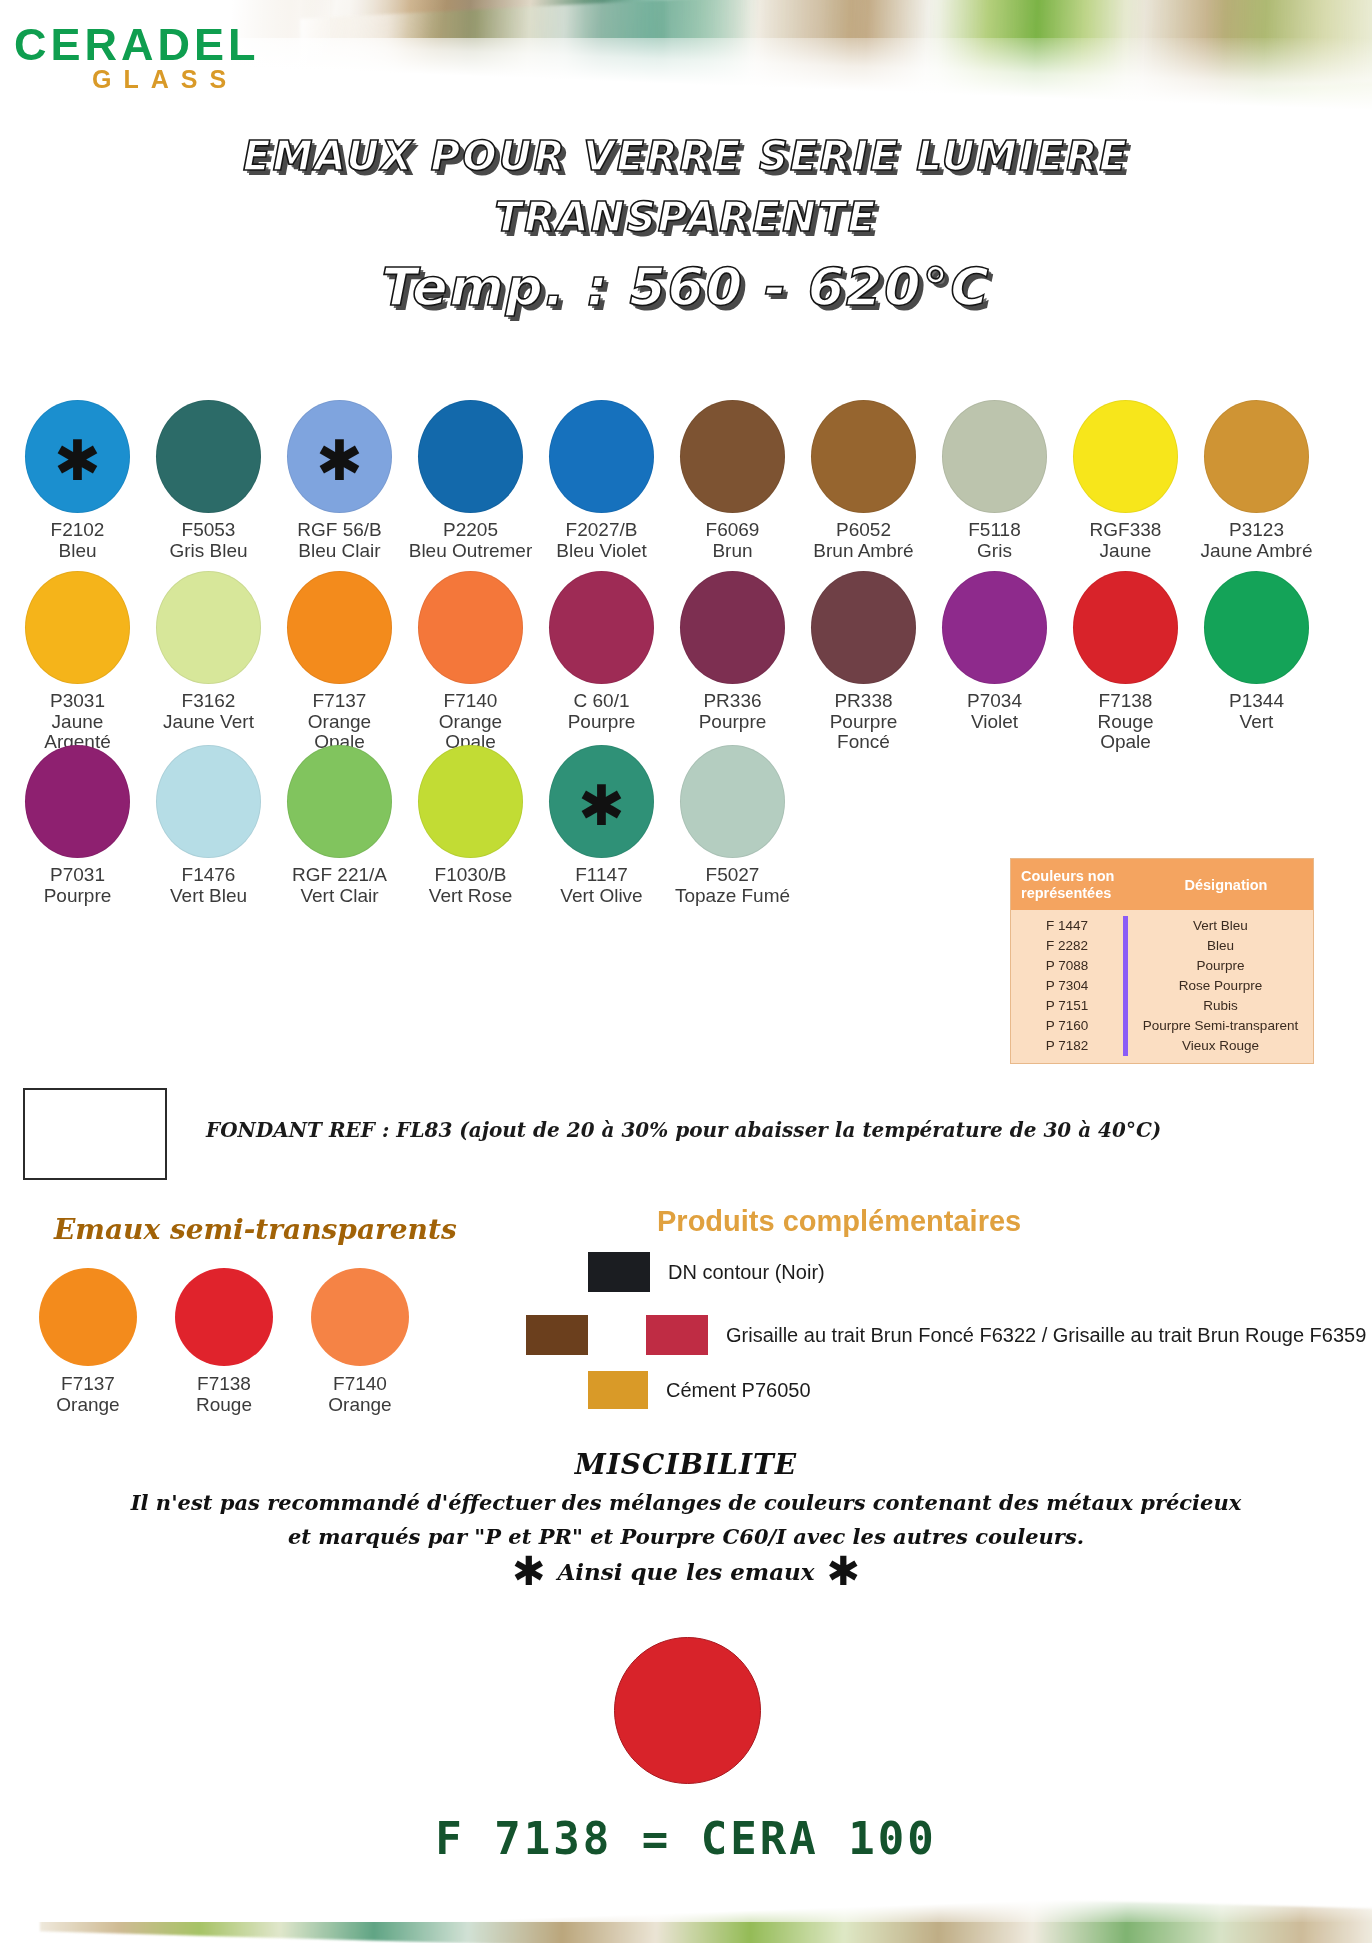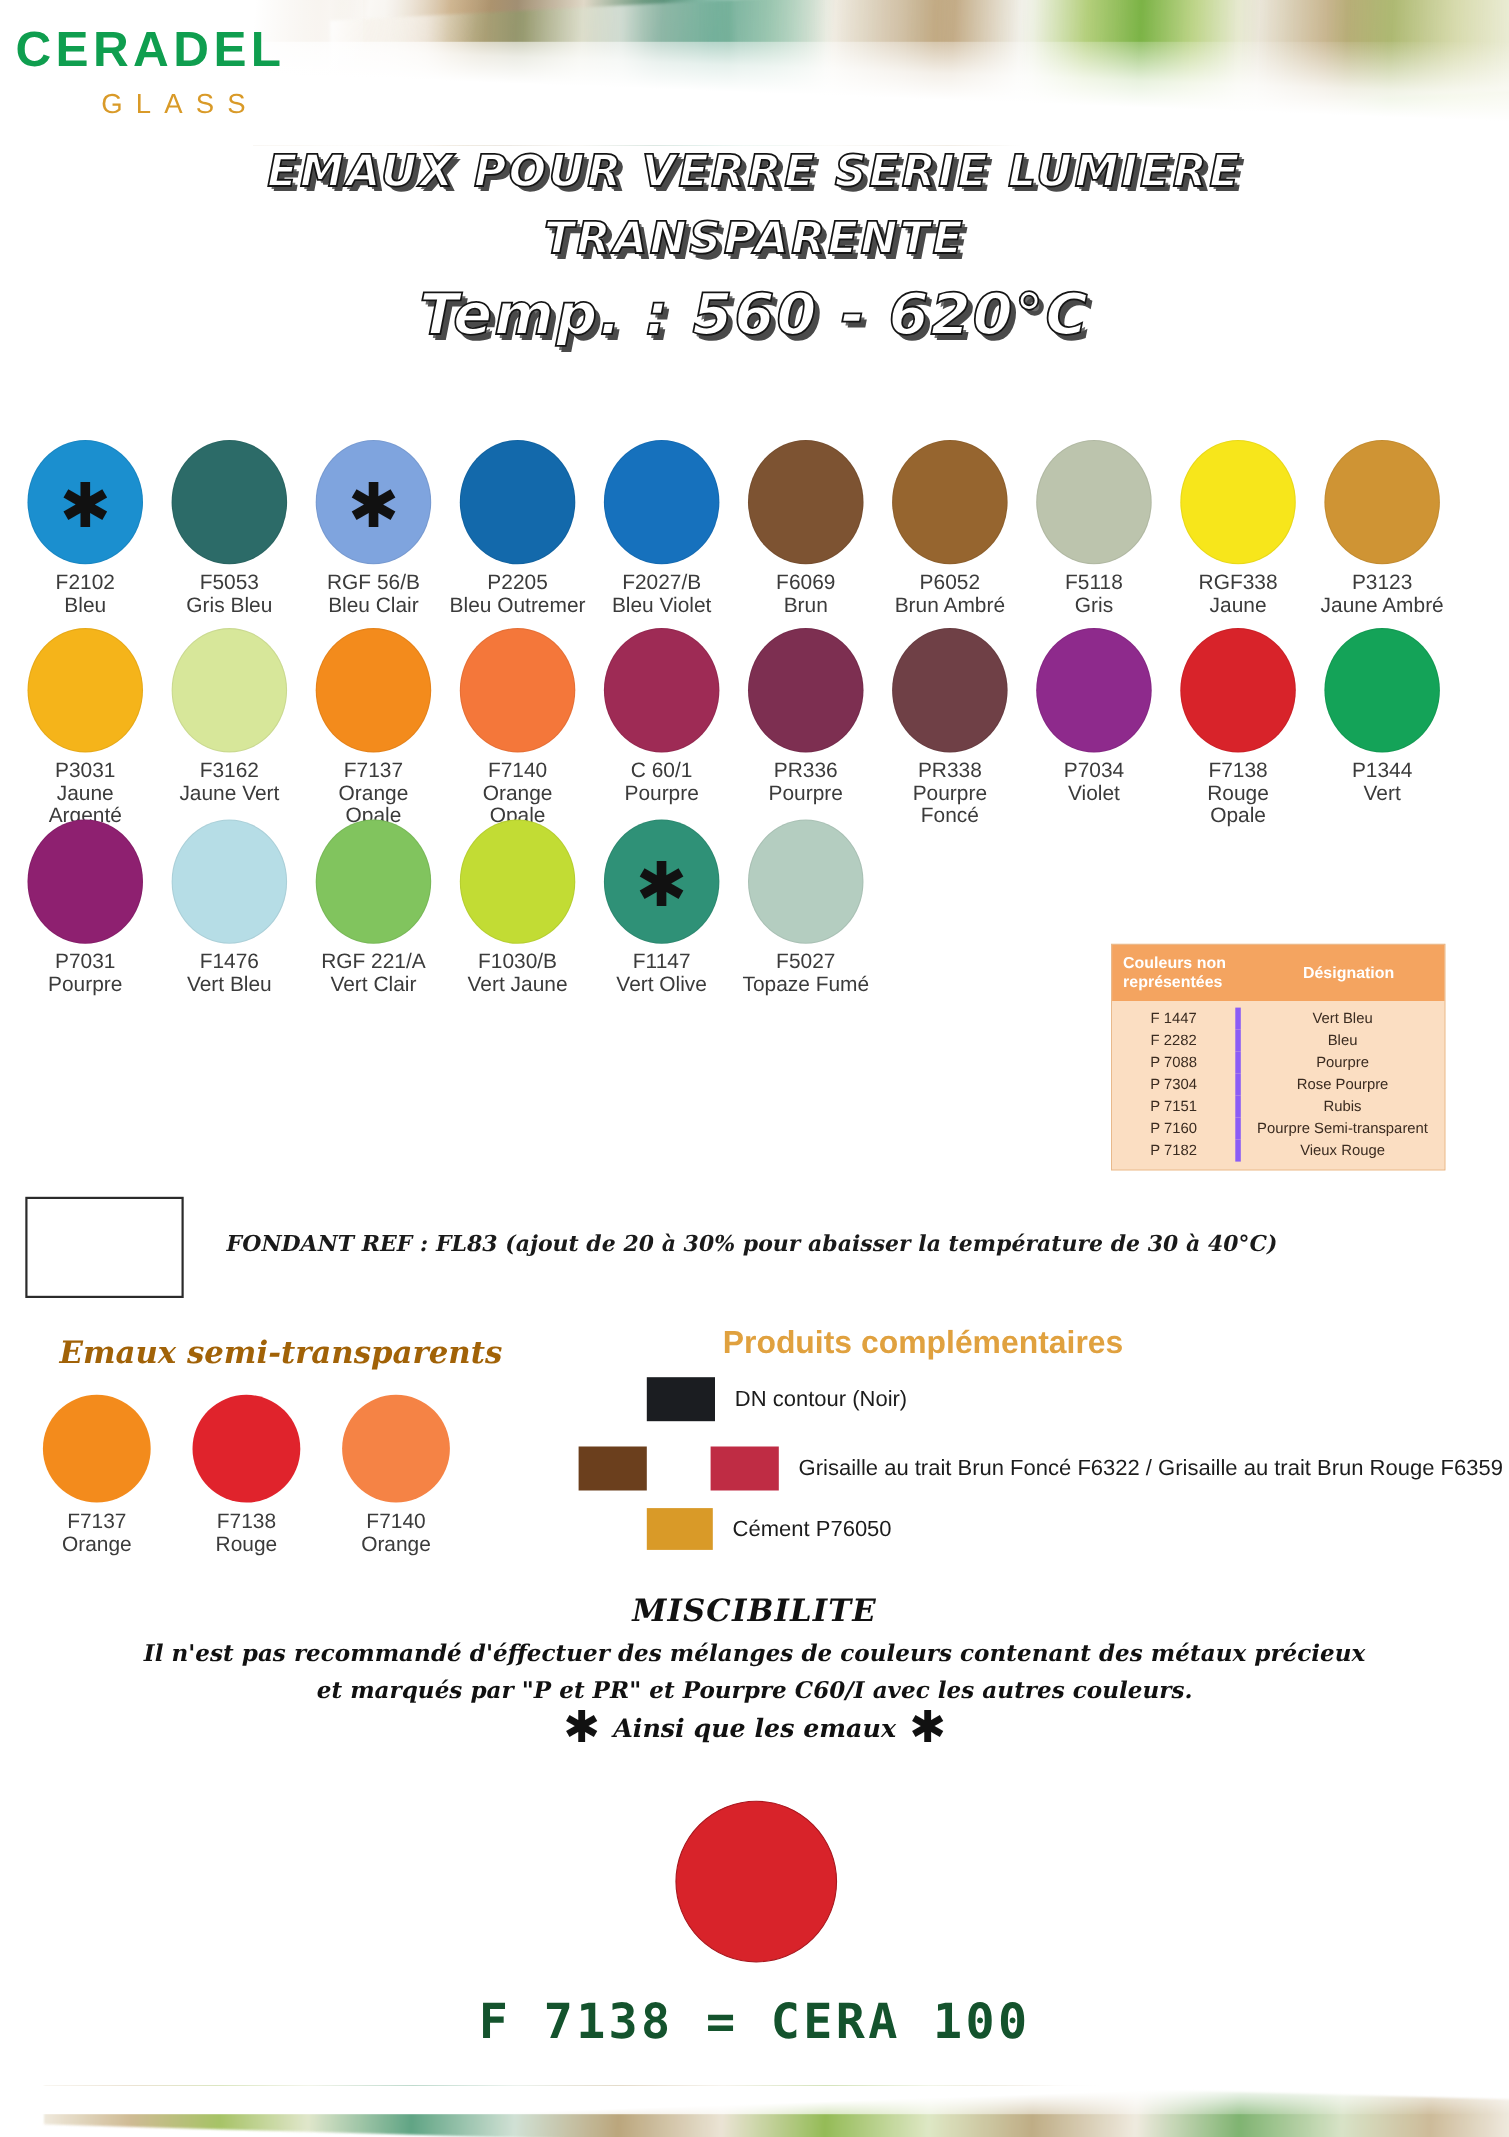--- a/index.html
+++ b/index.html
@@ -51,22 +51,22 @@
     background:linear-gradient(95deg,#fff 0%,#fff 68%,rgba(255,255,255,.7) 88%,rgba(255,255,255,0) 100%);
   }
 
   
   .logo{position:absolute;left:14px;top:22px;}
   .logo-main{
     font-size:45px;font-weight:bold;letter-spacing:4px;color:#0f9e4f;
     font-family:"Liberation Sans","DejaVu Sans",sans-serif;line-height:1;
   }
   .logo-sub{
-    font-size:25px;font-weight:normal;letter-spacing:12px;color:#d99a28;
-    margin-top:16px;margin-left:78px;line-height:1;
+    font-size:25px;font-weight:bold;letter-spacing:12px;color:#d99a28;
+    margin-top:0;margin-left:78px;line-height:1;
   }
 
   
   .title-block{
     position:absolute;left:0;top:126px;width:1372px;text-align:center;
   }
   .title-line{
     font-family:"DejaVu Sans","Liberation Sans",sans-serif;
     font-style:italic;font-weight:bold;
     font-size:40px;letter-spacing:2.4px;
@@ -352,21 +352,21 @@
 Vert Bleu</div>
       </div>
       <div class="cell">
         <div class="disc" style="background: rgb(129, 196, 94);"></div>
         <div class="cap">RGF 221/A
 Vert Clair</div>
       </div>
       <div class="cell">
         <div class="disc" style="background: rgb(194, 220, 52);"></div>
         <div class="cap">F1030/B
-Vert Jaune</div>
+Vert Rose</div>
       </div>
       <div class="cell">
         <div class="disc" style="background: rgb(47, 145, 119);">
           <span class="star">✱</span>
         </div>
         <div class="cap">F1147
 Vert Olive</div>
       </div>
       <div class="cell">
         <div class="disc" style="background: rgb(180, 205, 192);"></div>

